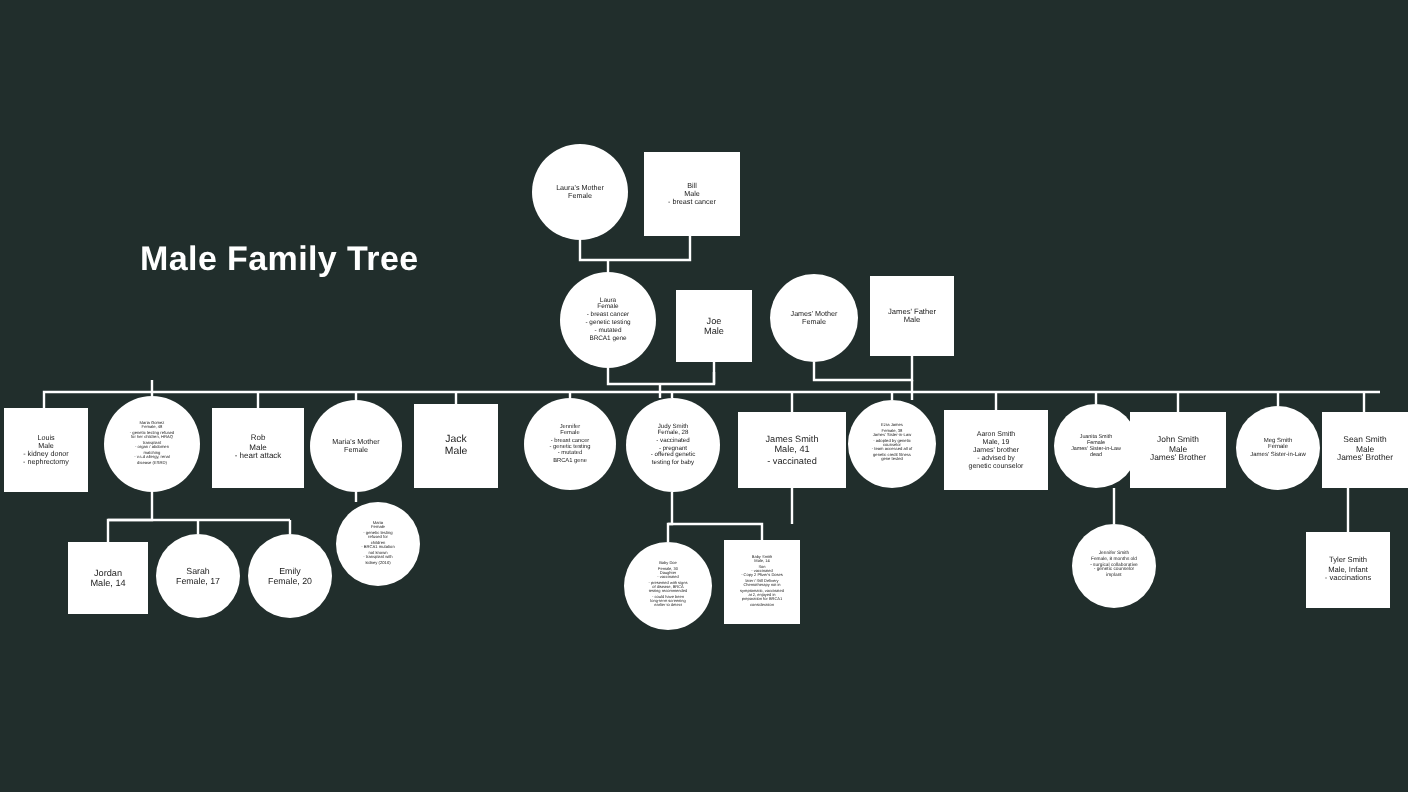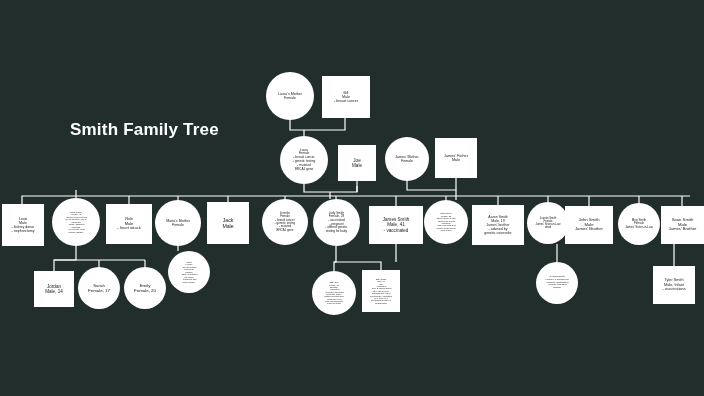--- a/index.html
+++ b/index.html
@@ -70,21 +70,21 @@
       <path d="M54,260 L145,260" stroke="#ffffff" stroke-width="1.2" fill="none"></path>
       <path d="M99,260 L99,267" stroke="#ffffff" stroke-width="1.2" fill="none"></path>
       <path d="M145,260 L145,267" stroke="#ffffff" stroke-width="1.2" fill="none"></path>
       <path d="M178,246 L178,251" stroke="#ffffff" stroke-width="1.2" fill="none"></path>
       <path d="M336,246 L336,262 L334,262 L334,271" stroke="#ffffff" stroke-width="1.2" fill="none"></path>
       <path d="M334,262 L381,262 L381,270" stroke="#ffffff" stroke-width="1.2" fill="none"></path>
       <path d="M396,244 L396,262" stroke="#ffffff" stroke-width="1.2" fill="none"></path>
       <path d="M557,244 L557,262" stroke="#ffffff" stroke-width="1.2" fill="none"></path>
       <path d="M674,244 L674,266" stroke="#ffffff" stroke-width="1.2" fill="none"></path>
     </svg>
-  <div class="title" style="left:70px;top:120px;">Smith Family Tree</div>
+  <div class="title" style="left:70px;top:120px;">Male Family Tree</div>
 <div class="node circle" style="left: 266px; top: 72px; width: 48px; height: 48px; background: rgb(255, 255, 255); color: rgb(28, 28, 28);">
       <div class="txt" style="font-size: 3.6px;">Laura's Mother
 Female</div>
     </div>
     <div class="node rect" style="left: 322px; top: 76px; width: 48px; height: 42px; background: rgb(255, 255, 255); color: rgb(28, 28, 28);">
       <div class="txt" style="font-size: 3.6px;">Bill
 Male
 - breast cancer</div>
     </div>
     <div class="node circle" style="left: 280px; top: 136px; width: 48px; height: 48px; background: rgb(255, 255, 255); color: rgb(28, 28, 28);">

